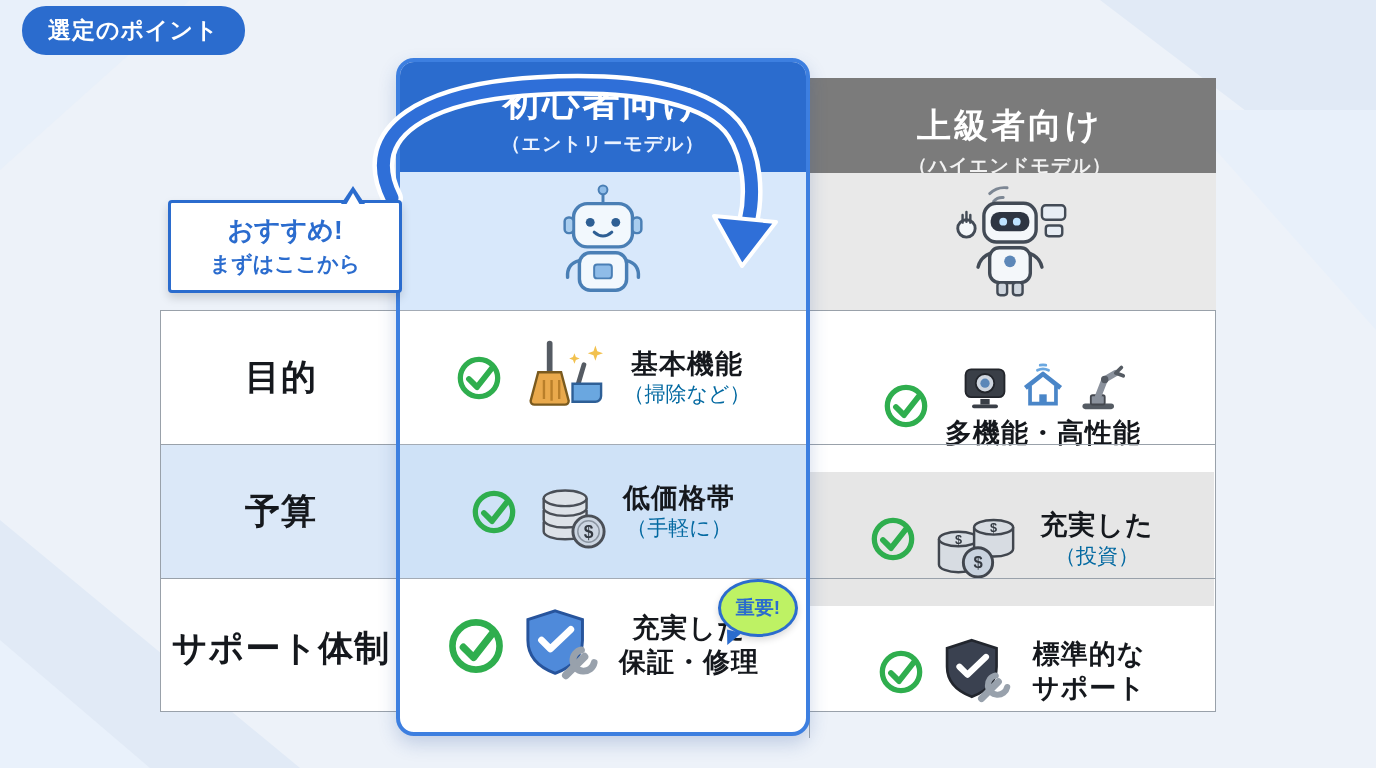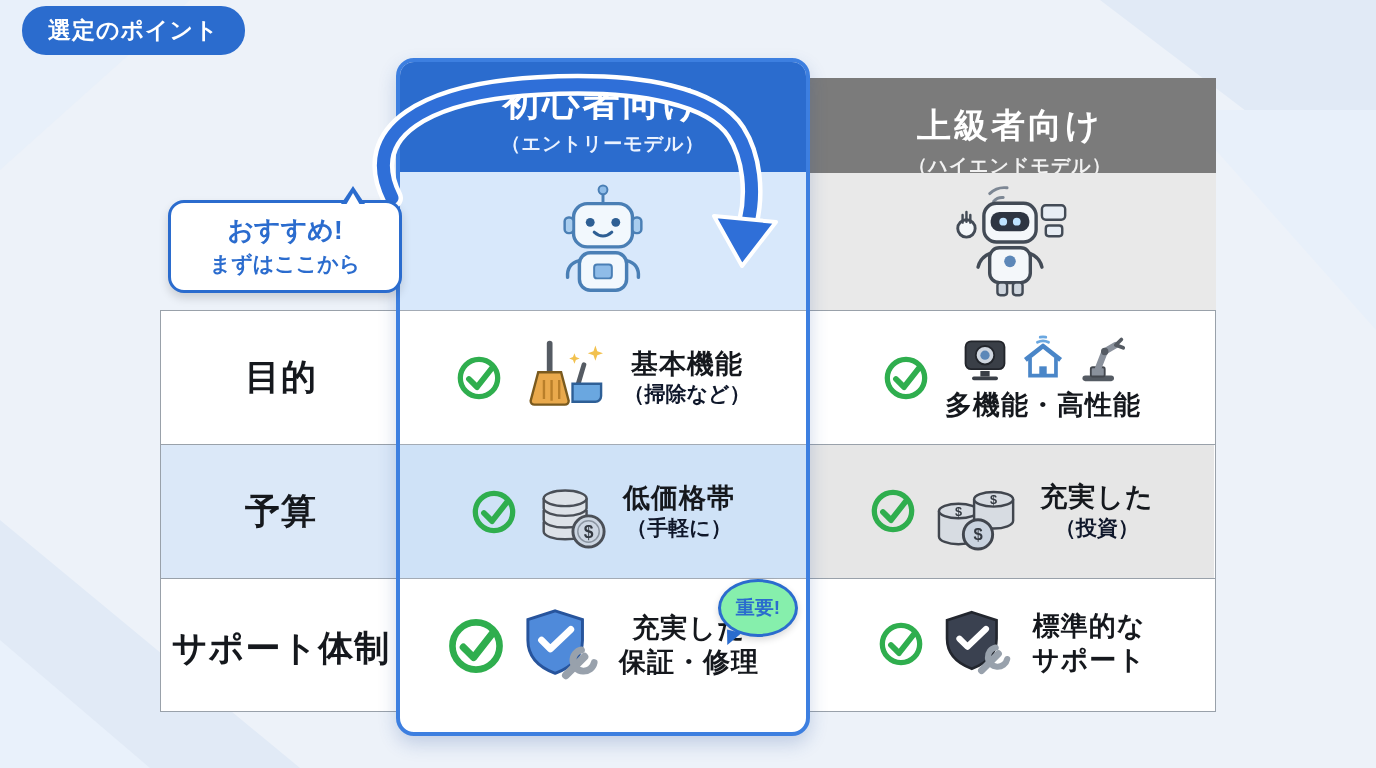--- a/index.html
+++ b/index.html
@@ -12,21 +12,21 @@
 
   .badge { left:22px; top:6px; z-index:8; background:#2b6cce; color:#fff;
            font-size:23px; font-weight:700; padding:9px 26px; border-radius:24px; letter-spacing:1px; }
 
   .table-outer { left:160px; top:310px; width:1056px; height:402px; z-index:1;
                  background:#fff; border:1.5px solid #99a1aa; }
   .lbl-cell { left:0; width:240px; display:flex; align-items:center; justify-content:center;
               font-size:35px; font-weight:700; color:#15181d; letter-spacing:1px; }
   .lbl-blue { background:#dbe8f8;font-family:Liberation Serif, serif; }
   .adv-cell { left:648px; width:405px; border-left:1.5px solid #99a1aa;
-              display:flex; align-items:center; justify-content:center; gap:16px; }
+              display:flex; align-items:center; justify-content:center; gap:16px;margin-top:28px; }
   .adv-gray { background:#e6e6e6; }
   .row-divider { left:0; width:100%; height:0; border-top:1.5px solid #99a1aa; }
 
   .adv-header { left:804px; top:78px; width:412px; height:95px; z-index:1; background:#7b7b7b;
                 display:flex; flex-direction:column; align-items:center; justify-content:center; gap:4px; }
   .a-title { font-size:34px; font-weight:800; color:#fff; letter-spacing:3px;margin-top:30px; }
   .a-sub { font-size:19px; font-weight:700; color:#f2f2f2; letter-spacing:1px; }
   .adv-robot { left:804px; top:173px; width:412px; height:137px; z-index:1; background:#e9e9e9;
                display:flex; align-items:center; justify-content:center; }
 
@@ -37,42 +37,42 @@
               align-items:center; justify-content:center; gap:3px; }
   .b-title { font-size:37px; font-weight:800; color:#fff; letter-spacing:3px; }
   .b-sub { font-size:19px; font-weight:700; color:#eaf2ff; letter-spacing:1px; }
   .b-robot { height:138px; background:#d8e8fb; display:flex; align-items:center; justify-content:center; }
   .b-row { height:134px; background:#fff; display:flex; align-items:center; justify-content:center;
            gap:15px; border-top:1.5px solid #a3abb5; position:relative; }
   .b-row-alt { background:#cfe2f7; }
 
   .celltext { text-align:center; }
   .t1 { font-size:27px; font-weight:700; color:#15181d; line-height:1.25; letter-spacing:1px; }
-  .t2 { font-size:21px; font-weight:700; color:#0f172a; line-height:1.25; }
+  .t2 { font-size:21px; font-weight:400; color:#0369a1; line-height:1.25; }
 
   .check-icon svg { width:46px; height:46px; }
   .check-lg svg { width:58px; height:58px; }
   .pict { display:flex; align-items:center; justify-content:center; }
 
   .adv-purpose-block { display:flex; flex-direction:column; align-items:center; }
   .mini-icons { display:flex; align-items:flex-end; gap:8px; justify-content:center; margin-bottom:6px; }
 
   .bubble { left:168px; top:200px; width:234px; z-index:7; background:#fff;
-            border:3.5px solid #2b6cce; border-radius:16px; padding:10px 6px 12px;
+            border:3.5px solid #2b6cce; border-radius:4px; padding:10px 6px 12px;
             text-align:center; box-shadow:0 5px 10px rgba(0,0,0,.15); }
   .bubble-l1 { font-size:26px; font-weight:800; color:#2b6cce; }
   .bubble-l2 { font-size:21px; font-weight:800; color:#2b6cce; margin-top:2px; }
   .bubble-tail { position:absolute; top:-17px; right:34px; width:0; height:0;
                  border-left:12px solid transparent; border-right:12px solid transparent;
                  border-bottom:18px solid #2b6cce; }
   .bubble-tail::after { content:""; position:absolute; left:-7px; top:7px; width:0; height:0;
                  border-left:7px solid transparent; border-right:7px solid transparent;
                  border-bottom:12px solid #fff; }
 
-  .imp-bubble { left:718px; top:579px; width:80px; height:58px; z-index:7; background:#86efac;
+  .imp-bubble { left:718px; top:579px; width:80px; height:58px; z-index:7; background:#bef264;
                 border:3px solid #2b6cce; border-radius:50%; display:flex; align-items:center;
                 justify-content:center; box-shadow:0 3px 7px rgba(0,0,0,.15); }
   .imp-text { font-size:19px; font-weight:800; color:#2b6cce; }
   .imp-tail { position:absolute; left:4px; bottom:-12px; width:0; height:0;
               border-left:4px solid transparent; border-right:11px solid transparent;
               border-top:15px solid #2b6cce; transform:rotate(14deg); }
 
   .arrow-svg { left:300px; top:58px; z-index:6; pointer-events:none; }
 </style>
 </head>

